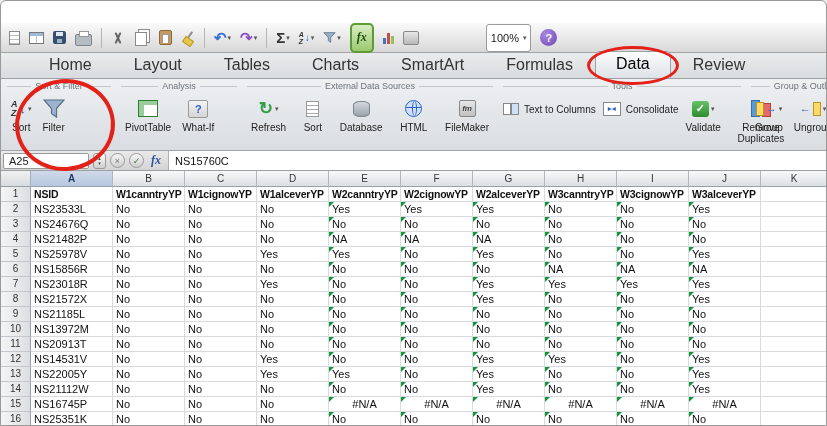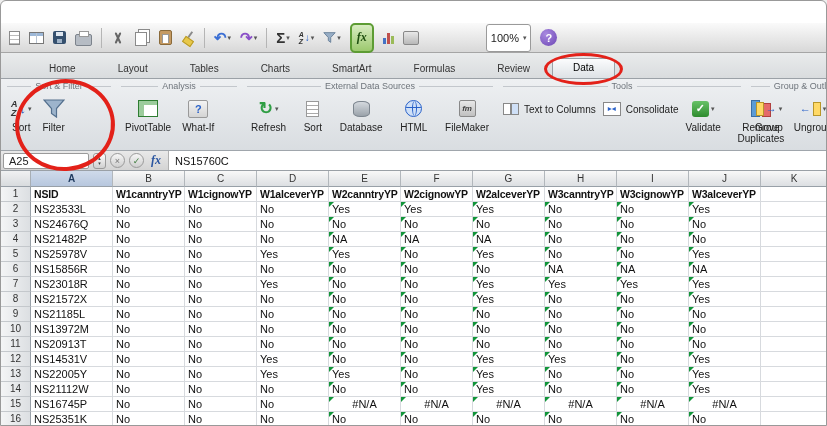--- a/index.html
+++ b/index.html
@@ -57,21 +57,21 @@
   .i-chart i:nth-child(2){height:11px;background:#c0504d;}
   .i-chart i:nth-child(3){height:8px;background:#9bbb59;}
   .i-box{width:14px;height:12px;background:linear-gradient(#e8e8e8,#b8b8b8);border:1px solid #888;border-radius:2px;}
   .zoom{margin-left:58px;background:#fff;border:1px solid #9a9a9a;border-radius:3px;font-size:11px;color:#222;
         padding:1px 4px;display:flex;align-items:center;gap:4px;}
   .help{width:17px;height:17px;border-radius:50%;background:radial-gradient(circle at 35% 30%,#a98ae0,#6c45b4);
         color:#fff;font-weight:bold;font-size:11px;display:flex;align-items:center;justify-content:center;}
   
   .tabbar{position:absolute;left:0;top:52px;right:0;height:26px;background:linear-gradient(#e9ebec,#d9dcde);
           border-bottom:1px solid #9ba1a7;display:flex;align-items:flex-end;padding:0 0 0 28px;gap:2px;box-sizing:border-box;}
-  .tab{padding:3px 20px 4px 20px;font-size:10px;color:#333;position:relative;white-space:nowrap;}
+  .tab{padding:3px 20px 4px 20px;font-size:16px;color:#333;position:relative;white-space:nowrap;}
   .tab.active{background:linear-gradient(#fbfcfd,#dfe3e7);border:1px solid #9ba1a7;border-bottom-color:#dfe3e7;
               border-radius:5px 5px 0 0;color:#000;}
   .tab-ring{position:absolute;left:-9px;right:-9px;top:-6px;bottom:-8px;border:3px solid #e32119;
             border-radius:50%;pointer-events:none;z-index:60;}
   
   .ribbon{position:absolute;left:0;top:78px;right:0;height:72px;background:linear-gradient(#eef0f2,#d9dde1);
           border-bottom:1px solid #a0a6ac;display:flex;align-items:stretch;padding:1px 2px;box-sizing:border-box;}
   .rgroup{display:flex;flex-direction:column;padding:0 4px;position:relative;}
   .glabel{height:12px;display:flex;align-items:center;gap:4px;font-size:9px;color:#6e747b;white-space:nowrap;overflow:hidden;}
   .glabel:before,.glabel:after{content:"";flex:1;height:1px;background:#c3c7cc;min-width:4px;}
@@ -240,22 +240,22 @@
       </span>
   </div>
 
   <div class="tabbar" id="tabbar">
       <div class="tab"><span>Home</span></div>
       <div class="tab"><span>Layout</span></div>
       <div class="tab"><span>Tables</span></div>
       <div class="tab"><span>Charts</span></div>
       <div class="tab"><span>SmartArt</span></div>
       <div class="tab"><span>Formulas</span></div>
+      <div class="tab active"><span>Data</span><div class="tab-ring"></div></div>
       <div class="tab"><span>Review</span></div>
-      <div class="tab active"><span>Data</span><div class="tab-ring"></div></div>
     </div>
 
   <div class="ribbon">
 
     <div class="rgroup" style="min-width:104px">
       <div class="glabel">Sort &amp; Filter</div>
       <div class="gbody">
         <div class="rbtn">
           <span class="ri">
               <span class="i-sortaz">

